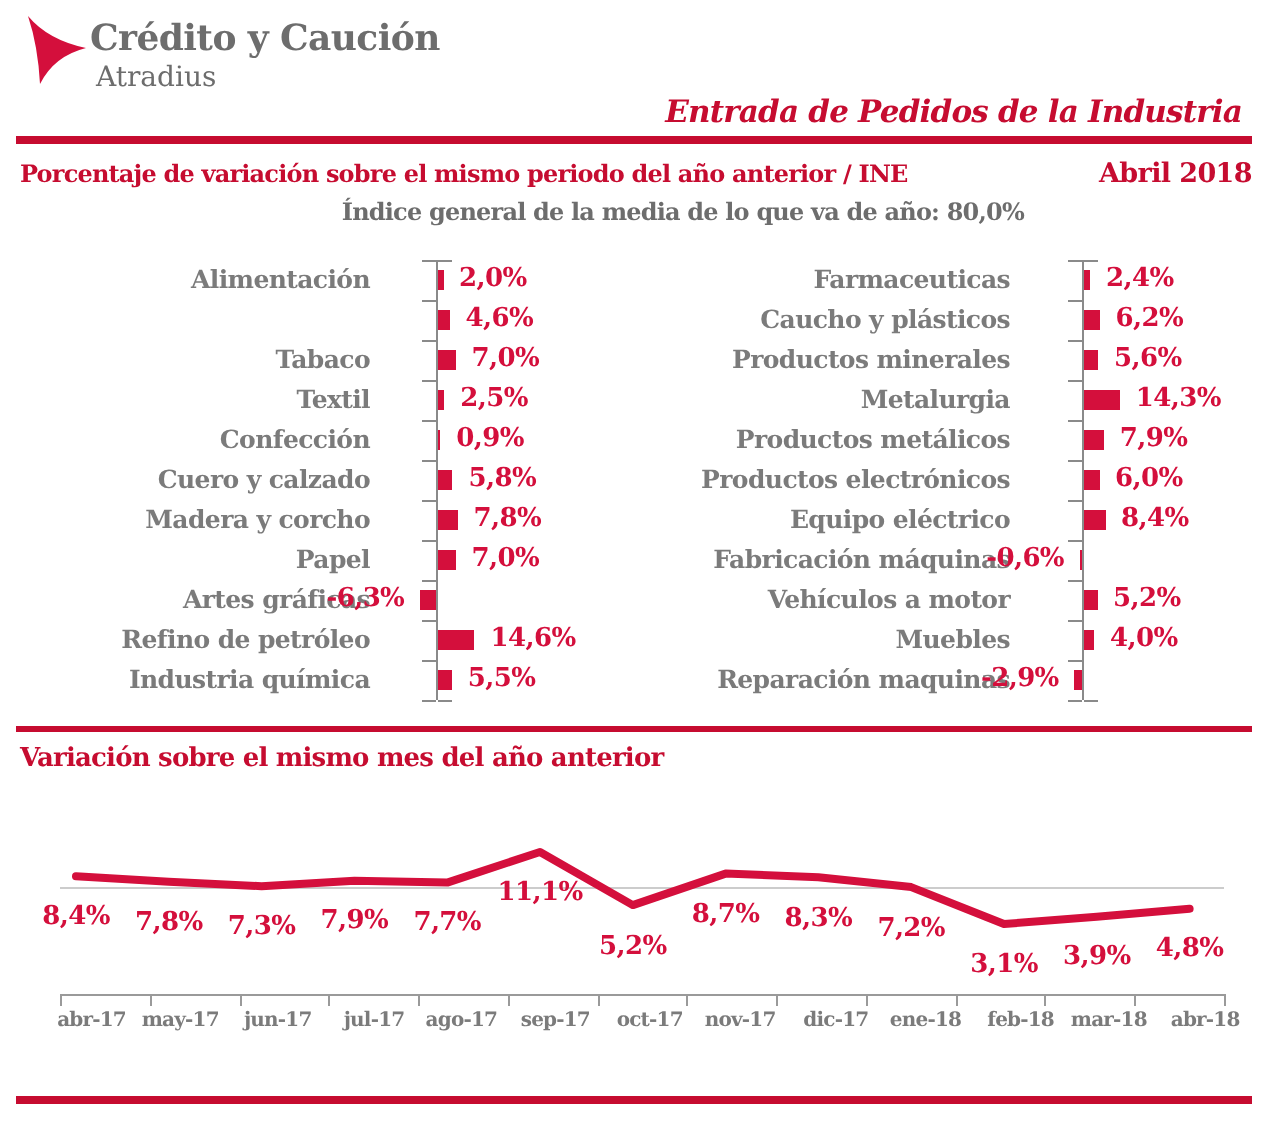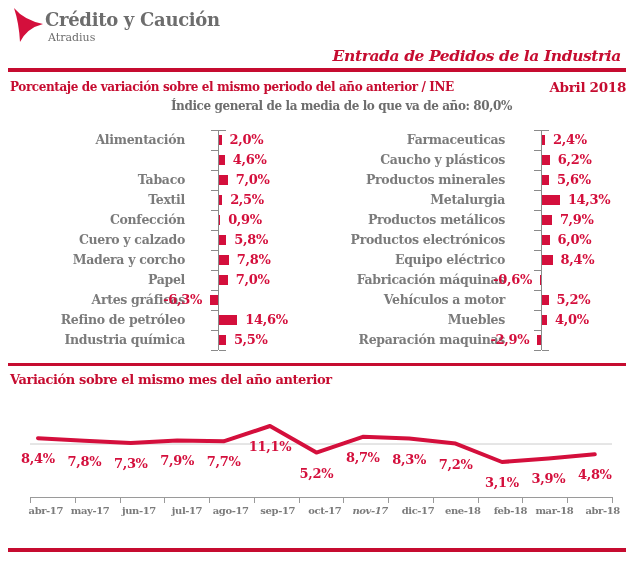--- a/index.html
+++ b/index.html
@@ -3,21 +3,21 @@
 <meta charset="utf-8">
 <style>
   html,body{margin:0;padding:0;background:#ffffff;}
   .page{
     position:relative;width:634px;height:569px;background:#fff;
     font-family:"DejaVu Serif", serif;overflow:hidden;
   }
   .abs{position:absolute;}
   
   .logo-name{font-size:18px;font-weight:bold;color:var(--logo-gray);letter-spacing:-0.3px;}
-  .logo-sub{font-size:11px;color:var(--logo-gray);}
+  .logo-sub{font-size:14px;color:var(--logo-gray);}
   .page-title{font-size:15.5px;font-weight:bold;color:var(--red-text);letter-spacing:-0.4px;white-space:nowrap;}
   .rule{background:var(--red-text);}
   .subtitle{font-size:12px;font-weight:bold;color:var(--red-text);letter-spacing:-0.4px;white-space:nowrap;}
   .period{font-size:13.5px;font-weight:bold;color:var(--red-text);letter-spacing:-0.3px;}
   .index-note{font-size:12px;font-weight:bold;color:var(--logo-gray);letter-spacing:-0.4px;white-space:nowrap;}
   
   .cat{font-size:12.5px;font-weight:bold;color:var(--gray-text);letter-spacing:-0.3px;text-align:right;white-space:nowrap;}
   .bar{background:var(--red-accent);height:10px;}
   .barval{font-size:13px;font-weight:bold;color:var(--red-accent);letter-spacing:-0.3px;white-space:nowrap;}
   .axis{background:var(--axis-gray);}
@@ -180,21 +180,21 @@
       <div class="abs maxis" style="left: 522.462px; top: 497px; width: 1px; height: 6px;"></div>
       <div class="abs maxis" style="left: 567.231px; top: 497px; width: 1px; height: 6px;"></div>
       <div class="abs maxis" style="left: 612px; top: 497px; width: 1px; height: 6px;"></div>
       <div class="abs month" style="left: 13px; top: 505px; width: 50px;">abr-17</div>
       <div class="abs month" style="left: 59.4px; top: 505px; width: 50px;">may-17</div>
       <div class="abs month" style="left: 105.8px; top: 505px; width: 50px;">jun-17</div>
       <div class="abs month" style="left: 152.2px; top: 505px; width: 50px;">jul-17</div>
       <div class="abs month" style="left: 198.6px; top: 505px; width: 50px;">ago-17</div>
       <div class="abs month" style="left: 245px; top: 505px; width: 50px;">sep-17</div>
       <div class="abs month" style="left: 291.4px; top: 505px; width: 50px;">oct-17</div>
-      <div class="abs month" style="left: 337.8px; top: 505px; width: 50px; font-style: italic;">nov-17</div>
+      <div class="abs month" style="left: 337.8px; top: 505px; width: 50px;">nov-17</div>
       <div class="abs month" style="left: 384.2px; top: 505px; width: 50px;">dic-17</div>
       <div class="abs month" style="left: 430.6px; top: 505px; width: 50px;">ene-18</div>
       <div class="abs month" style="left: 477px; top: 505px; width: 50px;">feb-18</div>
       <div class="abs month" style="left: 523.4px; top: 505px; width: 50px;">mar-18</div>
       <div class="abs month" style="left: 569.8px; top: 505px; width: 50px;">abr-18</div>
     </div>
 
   <div class="abs rule" style="left:8px;top:548px;width:618px;height:4px;"></div>
 </div>
 

